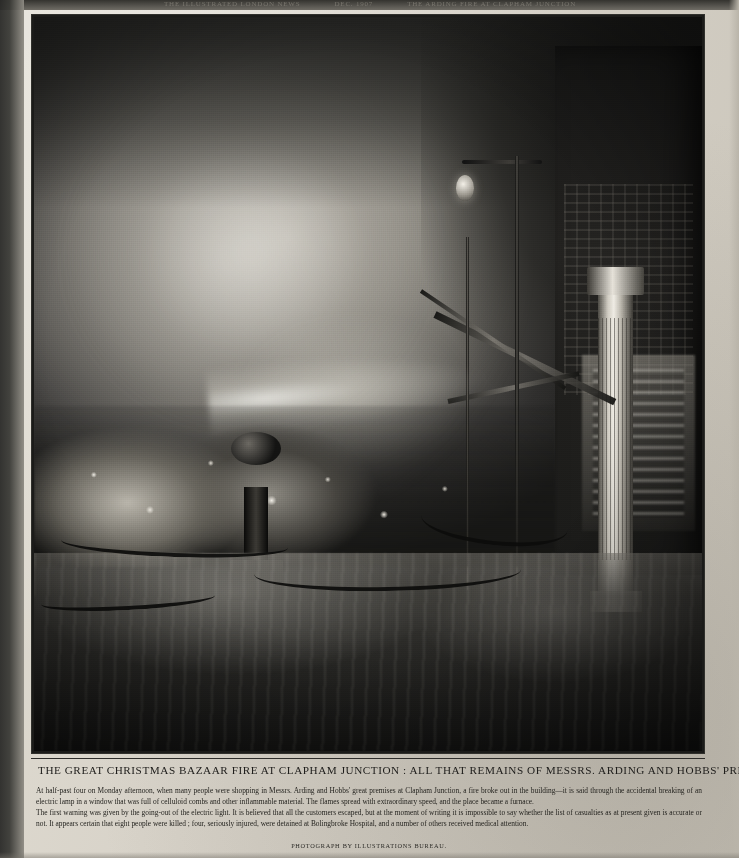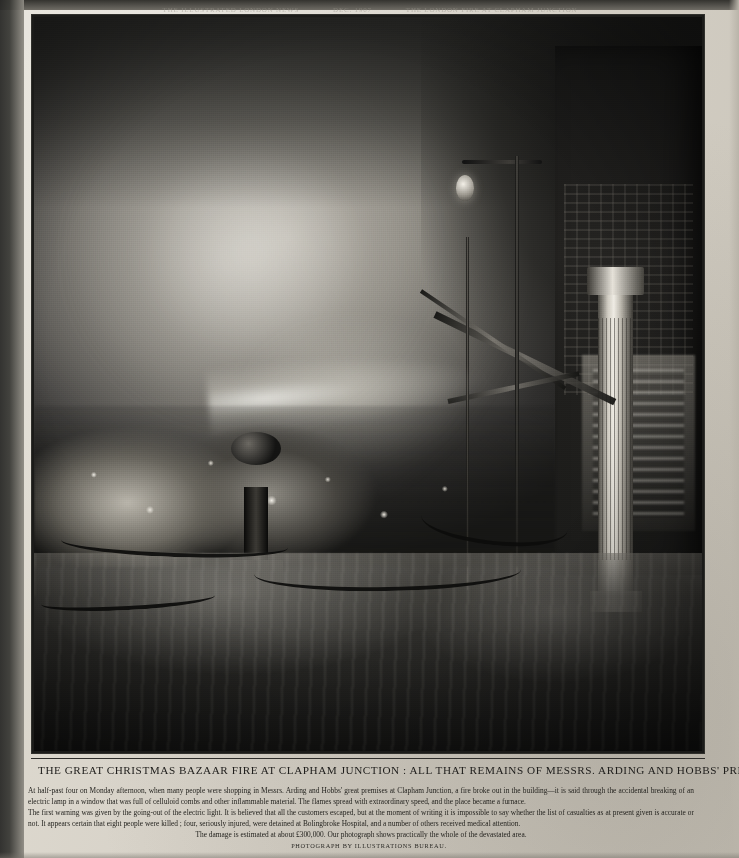--- a/index.html
+++ b/index.html
@@ -39,21 +39,21 @@
   }
   .scan-edge-right {
     position: absolute; right: 0; top: 0; width: 10px; height: 858px;
     background: linear-gradient(270deg, #b9b4a9 0%, rgba(185,180,169,0) 100%);
   }
 
   
   .top-strip {
     position: absolute;
     left: 40px; top: 0px; width: 660px; height: 14px;
-    display: flex; align-items: flex-end; justify-content: center;
+    display: flex; align-items: flex-start; justify-content: center;
     gap: 34px;
     font-size: 7px;
     letter-spacing: .8px;
     color: #9a968c;
     opacity: .55;
     white-space: nowrap;
     overflow: hidden;
   }
 
   
@@ -290,21 +290,21 @@
     text-align: center;
     font-size: 11.2px;
     letter-spacing: .55px;
     color: #1d1c1a;
     font-family: "Liberation Serif", serif;
     white-space: nowrap;
   }
 
   .caption-body {
     position: absolute;
-    left: 28px; top: 786px; width: 666px;
+    left: 36px; top: 786px; width: 666px;
     font-size: 7.4px;
     line-height: 10.6px;
     color: #24231f;
     text-align: justify;
     font-family: "Liberation Serif", serif;
   }
   .caption-body p { margin: 0 0 1px 0; }
   .caption-body p.center { text-align: center; }
 
   .credit {
@@ -326,21 +326,21 @@
 
 <div class="page">
 
   <div class="scan-edge-top"></div>
   <div class="scan-edge-left"></div>
   <div class="scan-edge-right"></div>
 
   <div class="top-strip">
     <span>THE ILLUSTRATED LONDON NEWS</span>
     <span>DEC. 1907</span>
-    <span>THE LONDON FIRE AT CLAPHAM JUNCTION</span>
+    <span>THE ARDING FIRE AT CLAPHAM JUNCTION</span>
   </div>
 
   <div class="plate-wrap">
     <div class="plate">
       <div class="sky"></div>
       <div class="smoke-a"></div>
       <div class="smoke-b"></div>
       <div class="smoke-dark-top"></div>
       <div class="smoke-right"></div>
 
@@ -382,19 +382,18 @@
     </div>
   </div>
 
   <div class="rule rule-top"></div>
 
   <div class="caption-title">THE GREAT CHRISTMAS BAZAAR FIRE AT CLAPHAM JUNCTION : ALL THAT REMAINS OF MESSRS. ARDING AND HOBBS' PREMISES.</div>
 
   <div class="caption-body">
     <p>At half-past four on Monday afternoon, when many people were shopping in Messrs. Arding and Hobbs' great premises at Clapham Junction, a fire broke out in the building—it is said through the accidental breaking of an electric lamp in a window that was full of celluloid combs and other inflammable material.   The flames spread with extraordinary speed, and the place became a furnace.</p>
     <p>The first warning was given by the going-out of the electric light.   It is believed that all the customers escaped, but at the moment of writing it is impossible to say whether the list of casualties as at present given is accurate or not.   It appears certain that eight people were killed ; four, seriously injured, were detained at Bolingbroke Hospital, and a number of others received medical attention.</p>
-    <p class="center">The damage is estimated at about £300,000.   Our photograph shows practically the whole of the devastated area.</p>
   </div>
 
   <div class="credit">PHOTOGRAPH BY ILLUSTRATIONS BUREAU.</div>
 
   <div class="bottom-shade"></div>
 </div>
 
 </body></html>

